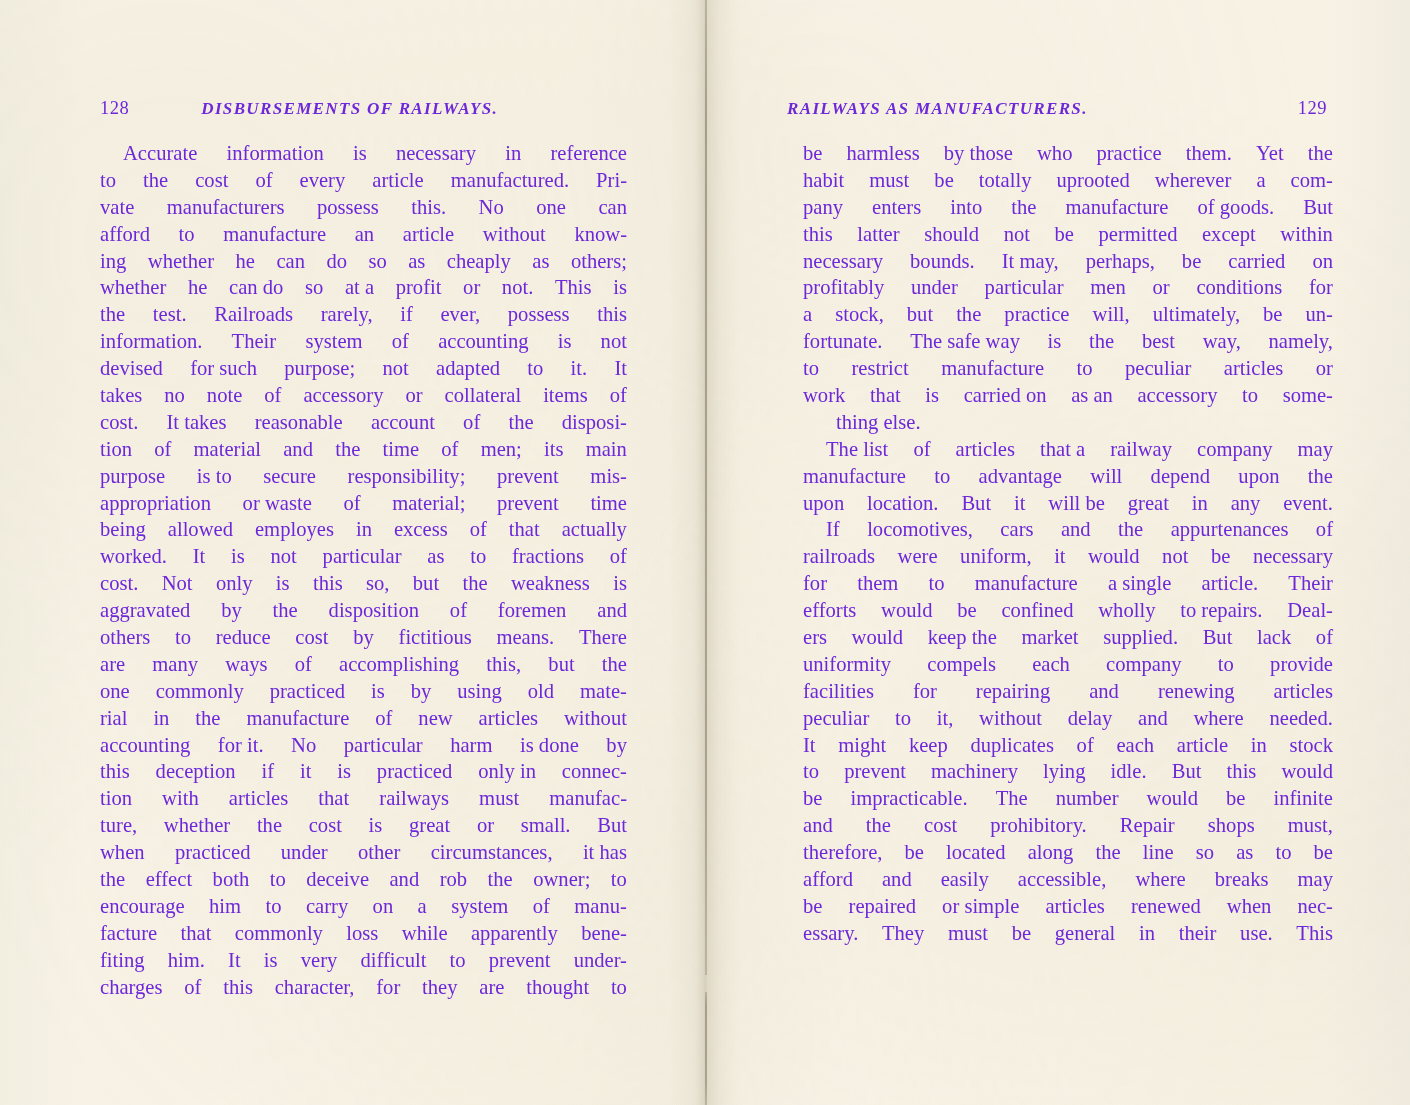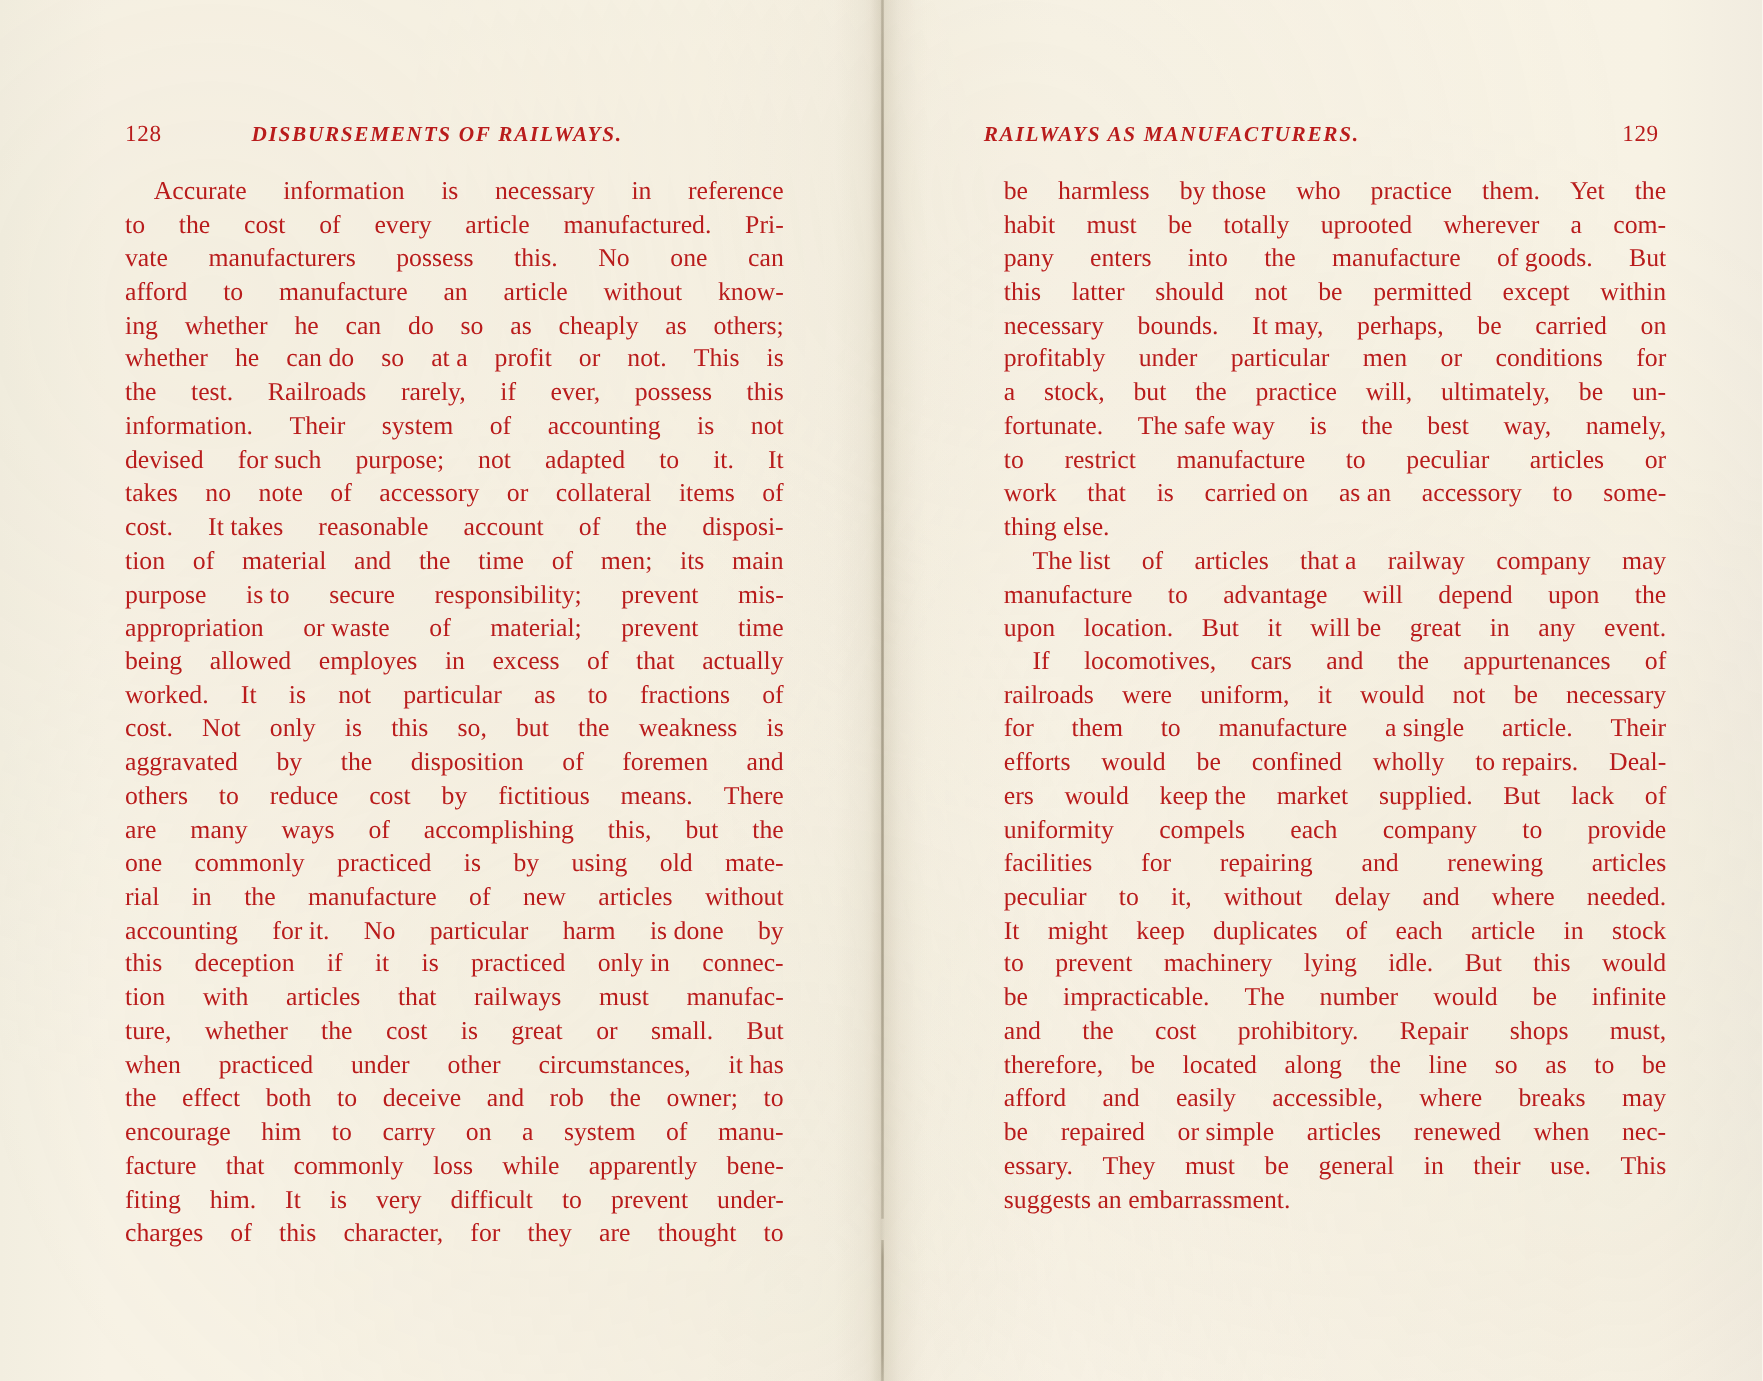--- a/index.html
+++ b/index.html
@@ -8,21 +8,21 @@
     background: #ffffff;
   }
 
   #book-spread {
     position: relative;
     width: 1410px;
     height: 1105px;
     overflow: hidden;
     background: #f6f1e3;
     font-family: "Liberation Serif", "DejaVu Serif", serif;
-    color: #b91c1c;
+    color: #6d28d9;
   }
 
   
   .paper-base {
     position: absolute;
     inset: 0;
     background:
       linear-gradient(90deg,
         #f2eee0 0%,
         #f7f2e5 6%,
@@ -140,21 +140,21 @@
   .ln {
     display: flex;
     justify-content: space-between;
     font-size: 20.6px;
     line-height: 26.9px;
     height: 26.9px;
     white-space: nowrap;
     overflow: visible;
   }
   
-  .ln.flush { display: block; }
+  .ln.flush { display: block; margin-left: 33px; }
   
   .ln.indent { padding-left: 23px; text-align: right; }
 
   .ln > span { display: inline-block; }
 
   
   #book-spread { text-rendering: optimizeLegibility; }
 </style>
 </head>
 <body>
@@ -771,21 +771,20 @@
           <span>essary.</span>
           <span>They</span>
           <span>must</span>
           <span>be</span>
           <span>general</span>
           <span>in</span>
           <span>their</span>
           <span>use.</span>
           <span>This</span>
         </div>
-        <div class="ln flush">suggests an embarrassment.</div>
       </div>
   </div>
 
   <div class="gutter-shadow"></div>
   <div class="gutter-line upper"></div>
   <div class="gutter-line lower"></div>
 
 </div>
 
 </body></html>

